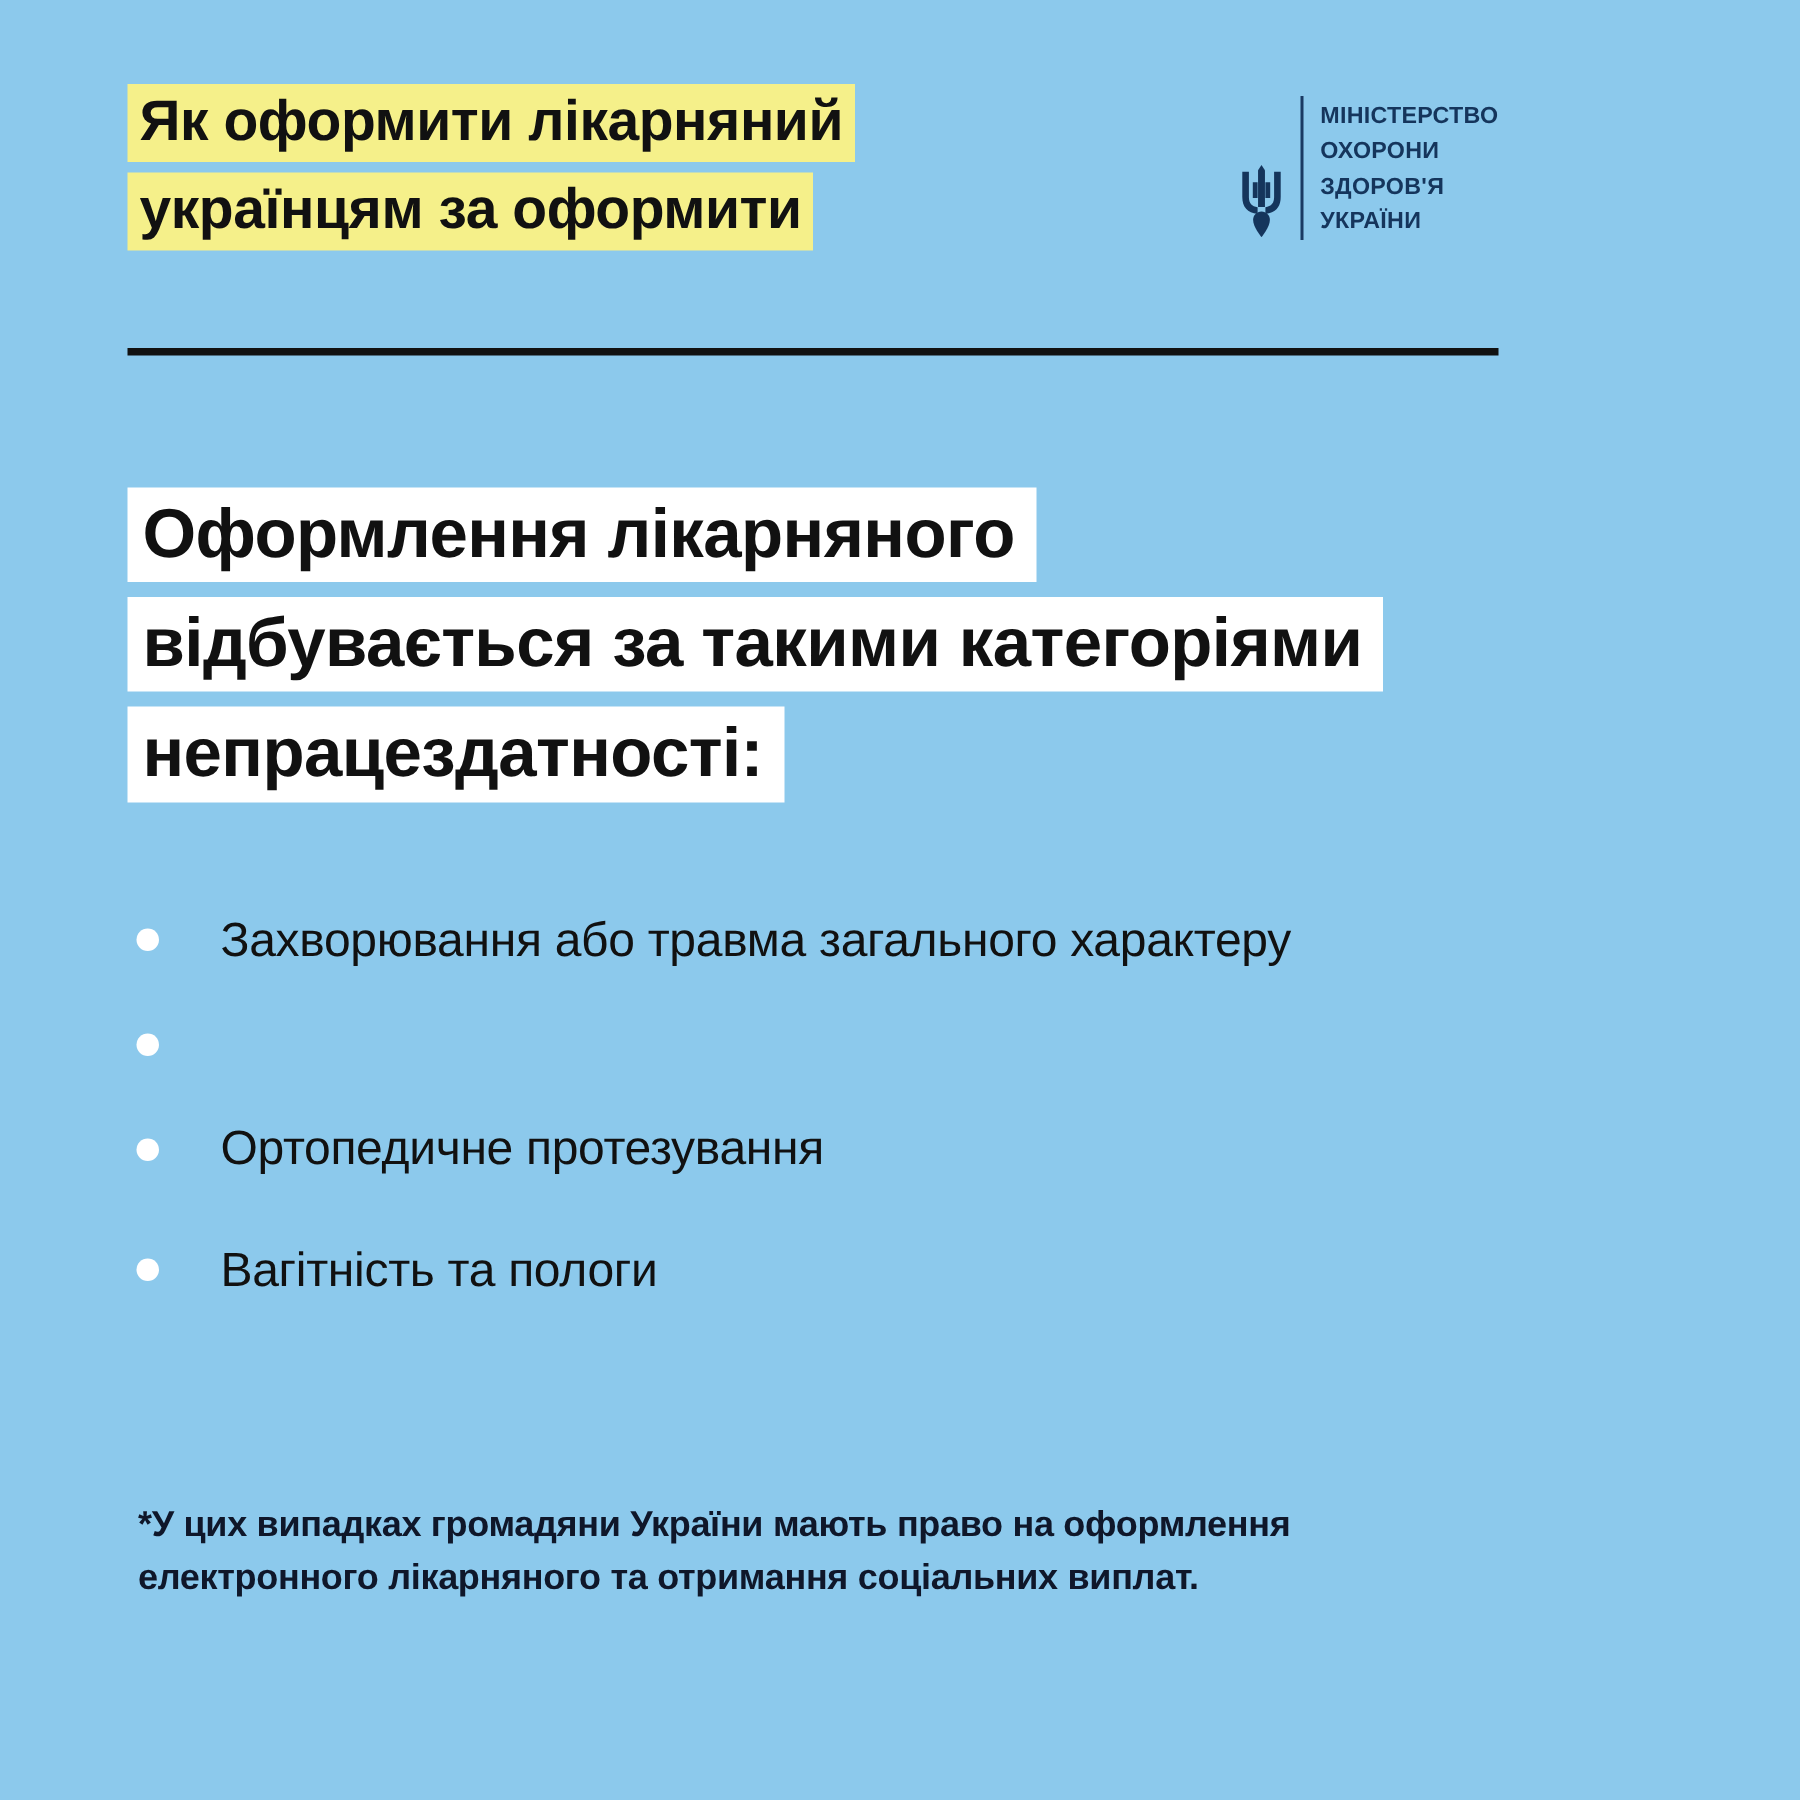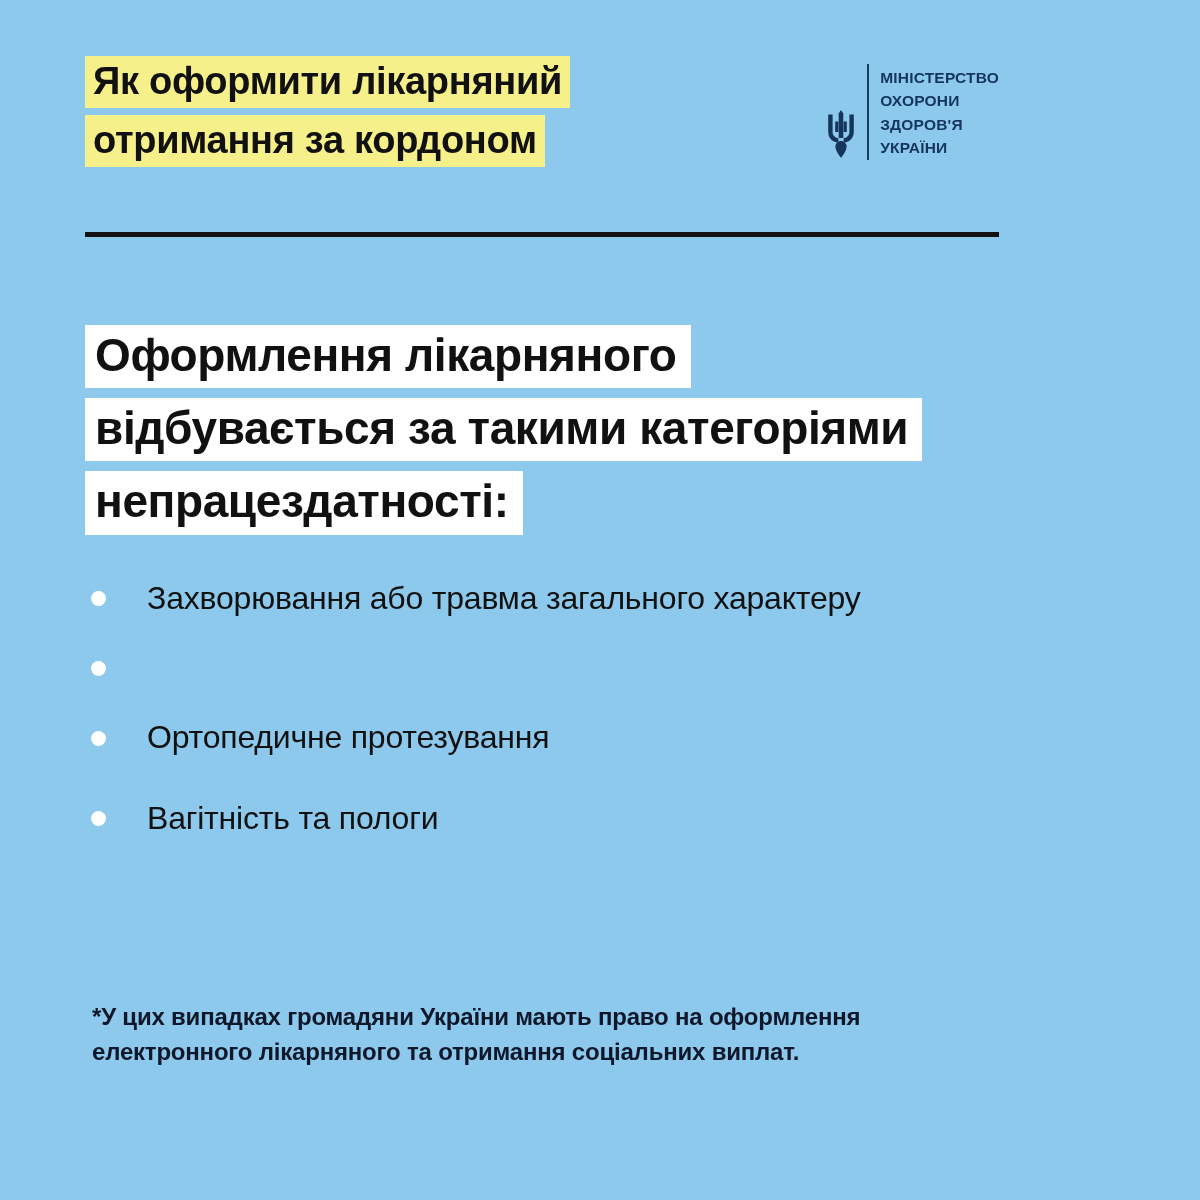--- a/index.html
+++ b/index.html
@@ -100,21 +100,21 @@
     line-height: 1.16;
     letter-spacing: -0.4px;
     color: #111;
     padding: 4px 14px 6px 10px;
     margin-bottom: 10px;
     white-space: nowrap;
   }
 
   
   .bullets {
-    margin-top: 34px;
+    margin-top: 62px;
     padding-left: 6px;
   }
   .bullet-row {
     display: flex;
     align-items: center;
     margin-bottom: 42px;
   }
   .bullet-dot {
     width: 15px;
     height: 15px;
@@ -146,21 +146,21 @@
 </style>
 </head>
 <body>
 
 <div class="page">
 
   <div class="header">
 
     <div class="title-block">
       <div class="title-line">Як оформити лікарняний</div><br>
-      <div class="title-line">отримання за кордоном</div>
+      <div class="title-line">українцям за оформити</div>
     </div>
 
     <div class="logo">
       <svg class="logo-emblem" viewBox="0 0 30 52" aria-hidden="true">
         <g fill="#15355c">
           <path d="M15 2 L17.3 5.5 L17.3 30 L12.7 30 L12.7 5.5 Z"></path>
           <path d="M2.2 6.5 L6.6 6.5 L6.6 23.5 C6.6 27.5 8.6 29.6 12.4 30.2 L12.4 34.6 C5.6 33.9 2.2 29.9 2.2 23.3 Z"></path>
           <path d="M27.8 6.5 L23.4 6.5 L23.4 23.5 C23.4 27.5 21.4 29.6 17.6 30.2 L17.6 34.6 C24.4 33.9 27.8 29.9 27.8 23.3 Z"></path>
           <path d="M9.2 13.5 L12.4 13.5 L12.4 24 L9.2 24 Z"></path>
           <path d="M20.8 13.5 L17.6 13.5 L17.6 24 L20.8 24 Z"></path>

